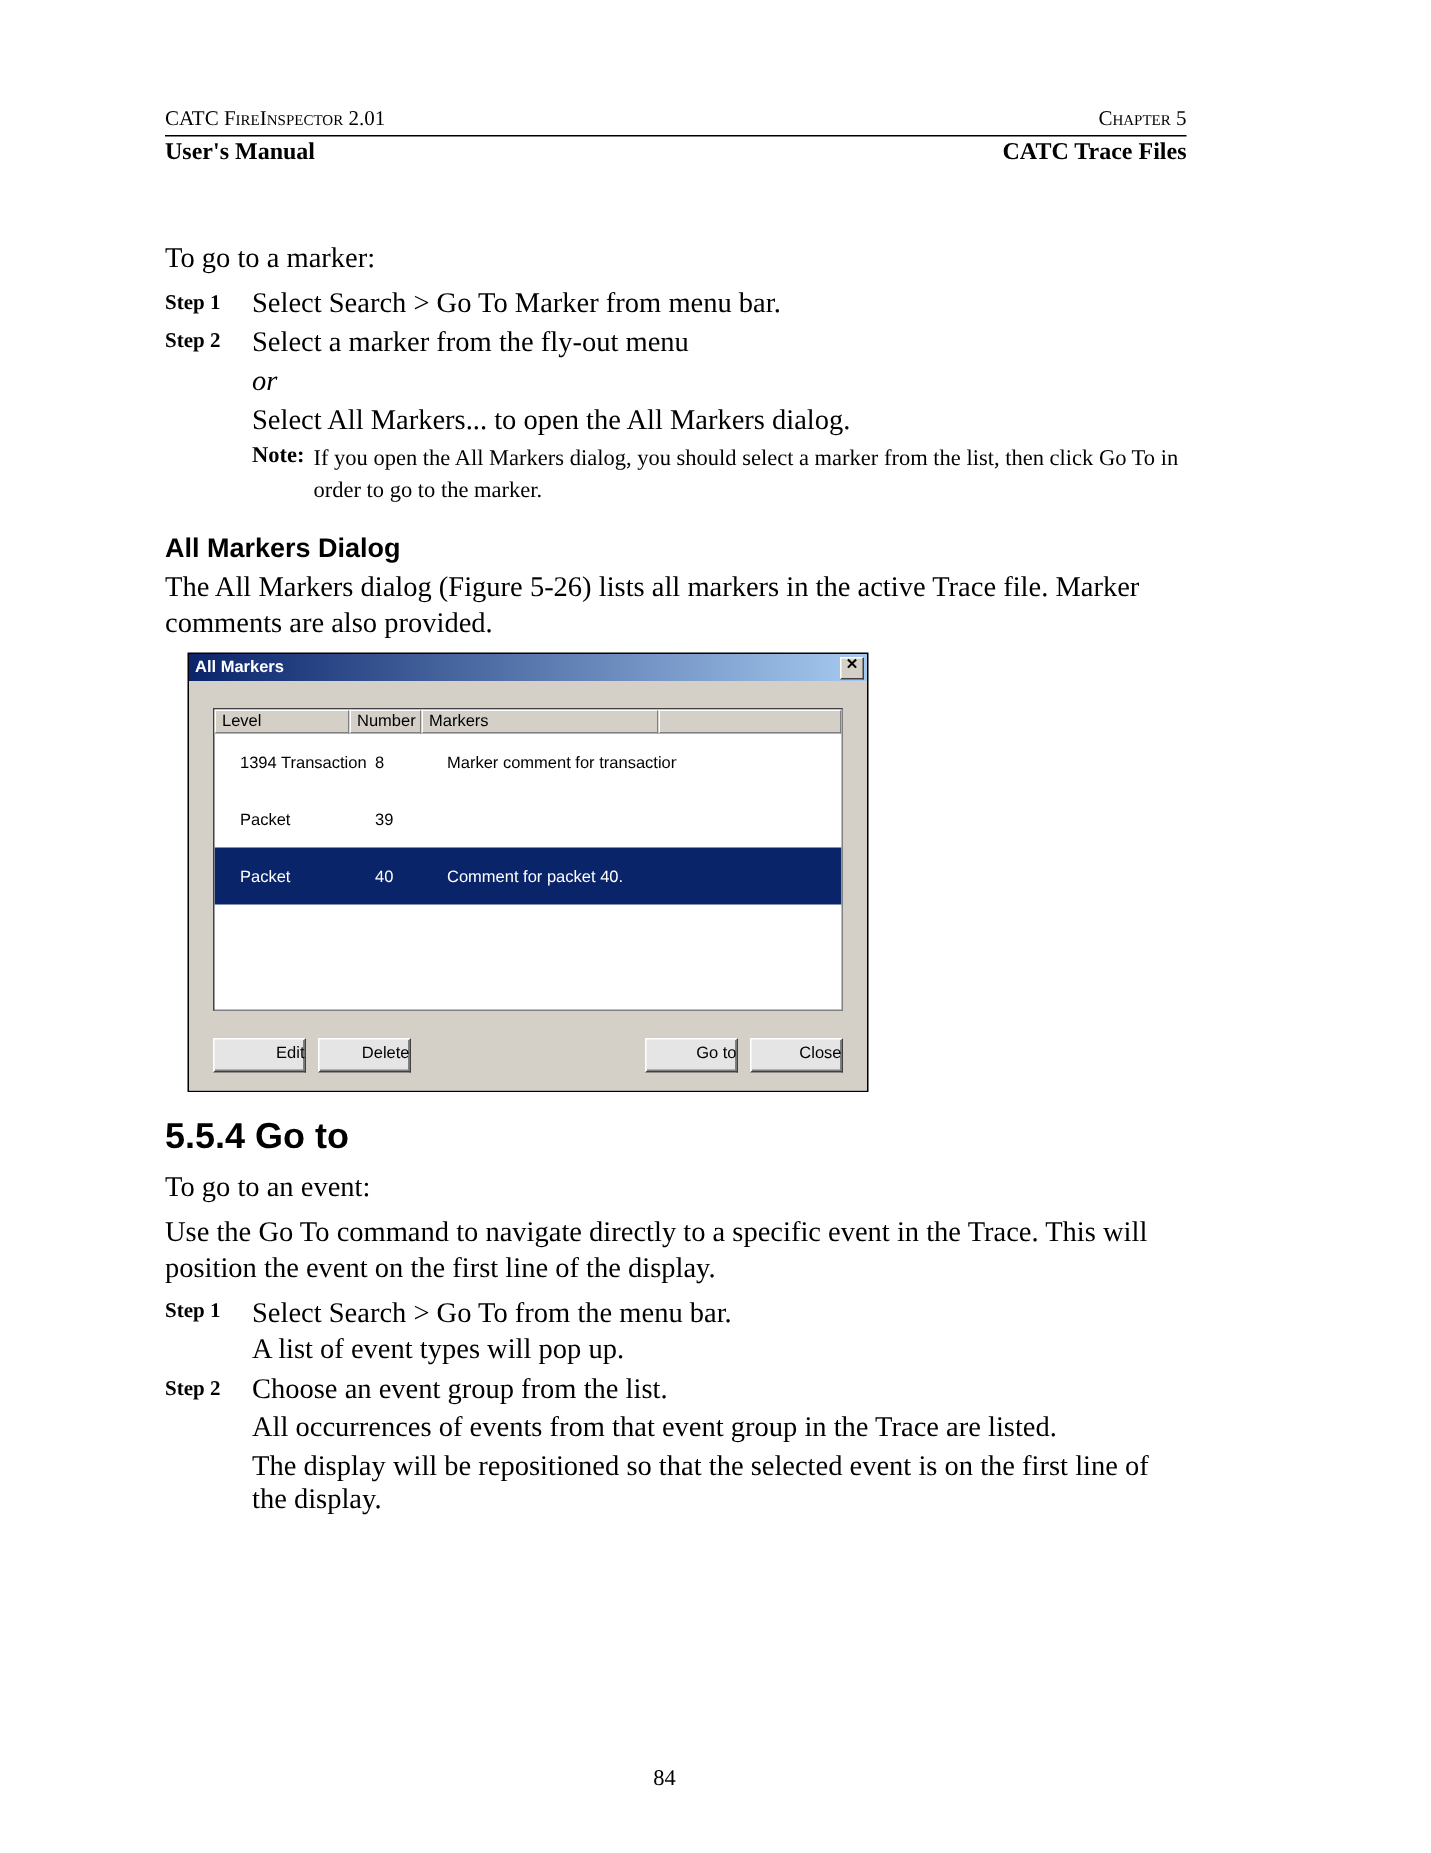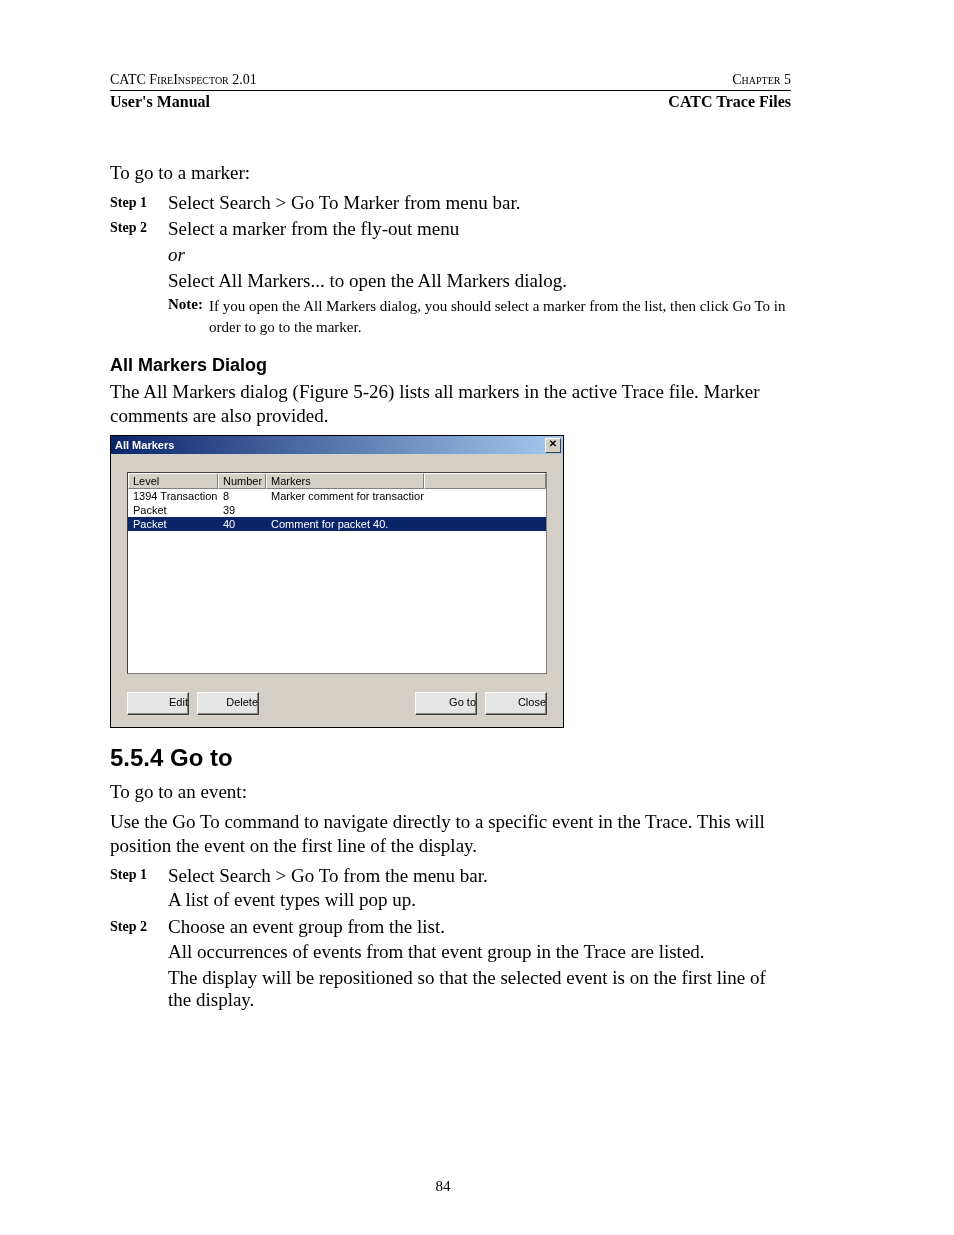--- a/index.html
+++ b/index.html
@@ -103,20 +103,21 @@
   }
 
   
   .dialog {
     width: 454px;
     margin-top: 8px;
     font-family: Tahoma, "MS Sans Serif", Arial, sans-serif;
     font-size: 11px;
     border: 1px solid #000;
     box-sizing: border-box;
+    margin-left: 15px;
   }
   .titlebar {
     height: 18px;
     display: flex;
     align-items: center;
     justify-content: space-between;
     background: linear-gradient(to right, #0a246a, #a6caf0);
     color: #fff;
     padding: 0 2px 0 4px;
     font-weight: bold;
@@ -157,23 +158,23 @@
     border-right-color: #808080;
     border-bottom-color: #808080;
     padding: 1px 4px;
     box-sizing: border-box;
     white-space: nowrap;
     overflow: hidden;
   }
   .lv-row {
     display: flex;
     font-size: 11px;
-    padding: 0;
+    padding: 12px;
     height: 14px;
-    align-items: center;
+    align-items: flex-end;
   }
   .lv-cell {
     padding: 0 5px;
     box-sizing: border-box;
     overflow: hidden;
     white-space: nowrap;
   }
   .lv-row.selected {
     background: #0a246a;
     color: #fff;

